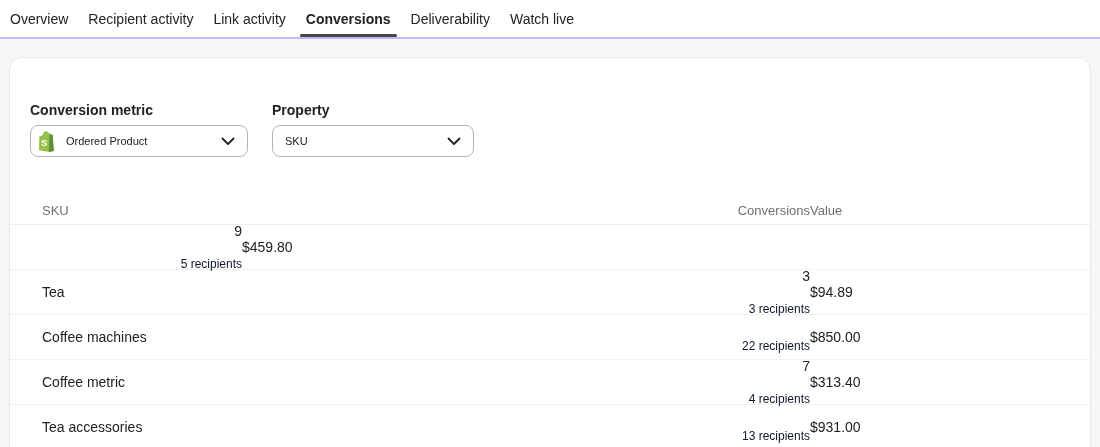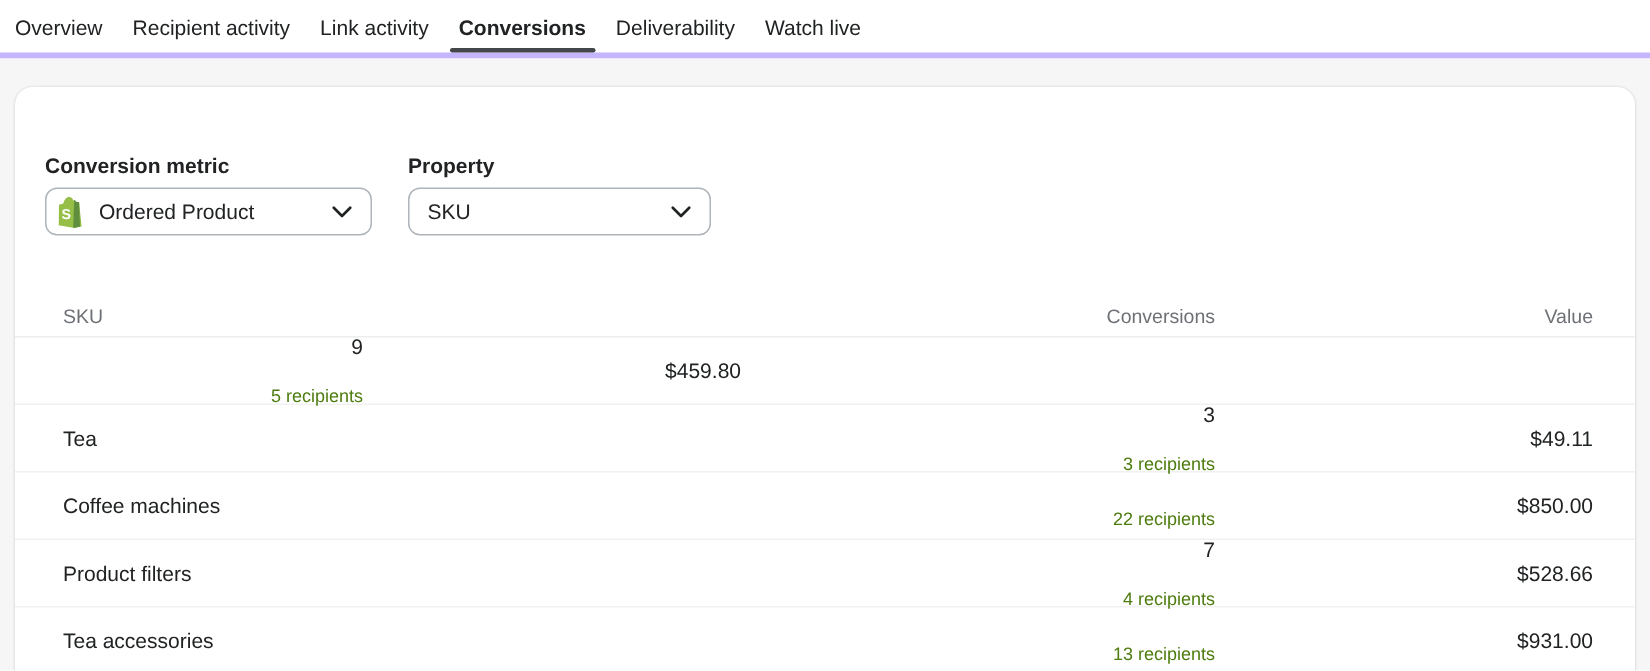--- a/index.html
+++ b/index.html
@@ -1,54 +1,54 @@
 <!DOCTYPE html>
 <html><head>
 <meta charset="utf-8">
 <style>
   * { margin:0; padding:0; box-sizing:border-box; }
   html,body { width:1100px; height:447px; overflow:hidden; background:#fff;
     font-family:"Liberation Sans","DejaVu Sans",sans-serif; color:#202223; }
 
   
   .tabbar { height:39px; display:flex; align-items:stretch; padding-left:4px;
-    background:#fff; border-bottom:4px solid #c4b5fd; }
+    background:#fff; border-bottom:2px solid #c4b5fd; }
   .tab { display:flex; align-items:center; padding:0 6px; margin-right:8px;
     font-size:14px; color:#202223; position:relative; cursor:pointer; white-space:nowrap; }
   .tab.active { font-weight:700; }
   .tab.active::after { content:""; position:absolute; left:0; right:0; bottom:0;
     height:3px; background:#44474a; border-radius:2px; }
 
   
   .content { background:#f6f6f7; height:408px; padding:19px 10px 0; }
   .card { background:#fff; border-radius:12px; height:420px;
     box-shadow:0 0 0 1px rgba(0,0,0,0.04), 0 1px 3px rgba(0,0,0,0.06);
     padding-top:44px; overflow:hidden; }
 
   
   .filters { display:flex; gap:24px; padding-left:20px; }
   .filter-label { font-size:14px; font-weight:600; color:#202223; margin-bottom:7px; }
   .select { height:32px; background:#fff; border:1px solid #aeb4b9; border-radius:8px;
     display:flex; align-items:center; padding:0 12px; cursor:pointer; }
   .select-metric { width:218px; padding-left:8px; }
   .select-property { width:202px; }
-  .select-text { flex:1; font-size:14px; color:#202223; }
+  .select-text { flex:1; font-size:11px; color:#202223; }
   .select-metric .select-text { margin-left:8px; }
   .chevron { display:flex; align-items:center; }
 
   
   .table { margin-top:40px; }
   .trow { display:flex; align-items:center; padding:0 28px 0 32px; }
   .thead { height:28px; font-size:13px; color:#6d7175; border-bottom:1px solid #edeeef; }
   .col-sku { flex:1; text-align:left; }
   .col-conv { width:200px; text-align:right; }
-  .col-val { width:252px; text-align:right; }
+  .col-val { width:252px; text-align:left; }
   .drow { height:45px; border-bottom:1px solid #f1f1f2; font-size:14px; color:#202223; }
   .conv-num { font-size:14px; line-height:16px; color:#202223; }
-  .conv-rec { font-size:12px; line-height:14px; margin-top:18px; color:#4d7c0f; }
+  .conv-rec { font-size:12px; line-height:14px; margin-top:18px; color:#0f172a; }
 </style>
 </head>
 <body>
 
 <nav class="tabbar">
   <div class="tab">Overview</div>
   <div class="tab">Recipient activity</div>
   <div class="tab">Link activity</div>
   <div class="tab active">Conversions</div>
   <div class="tab">Deliverability</div>
@@ -104,38 +104,38 @@
         </div>
         <div class="col-val">$459.80</div>
       </div>
 
       <div class="trow drow">
         <div class="col-sku">Tea</div>
         <div class="col-conv">
           <div class="conv-num">3</div>
           <div class="conv-rec">3 recipients</div>
         </div>
-        <div class="col-val">$49.11</div>
+        <div class="col-val">$94.89</div>
       </div>
 
       <div class="trow drow">
         <div class="col-sku">Coffee machines</div>
         <div class="col-conv">
           <div class="conv-rec">22 recipients</div>
         </div>
         <div class="col-val">$850.00</div>
       </div>
 
       <div class="trow drow">
-        <div class="col-sku">Product filters</div>
+        <div class="col-sku">Coffee metric</div>
         <div class="col-conv">
           <div class="conv-num">7</div>
           <div class="conv-rec">4 recipients</div>
         </div>
-        <div class="col-val">$528.66</div>
+        <div class="col-val">$313.40</div>
       </div>
 
       <div class="trow drow">
         <div class="col-sku">Tea accessories</div>
         <div class="col-conv">
           <div class="conv-rec">13 recipients</div>
         </div>
         <div class="col-val">$931.00</div>
       </div>
     </div>

